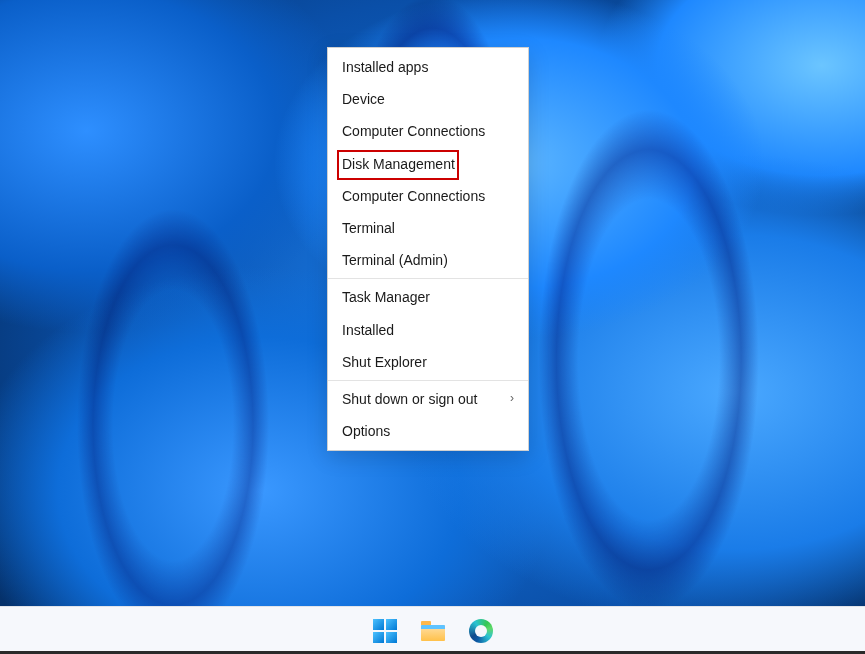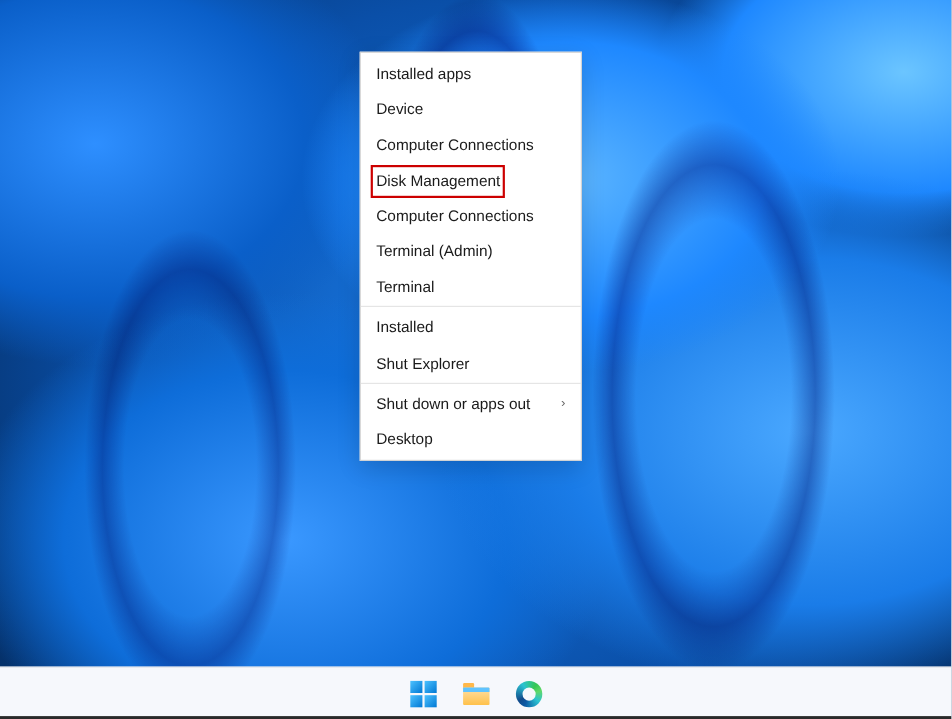--- a/index.html
+++ b/index.html
@@ -166,39 +166,42 @@
     <div class="menu-item">
       <span>Computer Connections</span>
     </div>
     <div class="menu-item highlighted">
       <span>Disk Management</span>
     </div>
     <div class="menu-item">
       <span>Computer Connections</span>
     </div>
     <div class="menu-item">
+      <span>Terminal</span>
+    </div>
+    <div class="menu-item">
       <span>Terminal (Admin)</span>
     </div>
-    <div class="menu-item">
-      <span>Terminal</span>
-    </div>
     <div class="menu-separator"></div>
     <div class="menu-item">
+      <span>Task Manager</span>
+    </div>
+    <div class="menu-item">
       <span>Installed</span>
     </div>
     <div class="menu-item">
       <span>Shut Explorer</span>
     </div>
     <div class="menu-separator"></div>
     <div class="menu-item">
-      <span>Shut down or apps out</span>
+      <span>Shut down or sign out</span>
       <span class="chevron">›</span>
     </div>
     <div class="menu-item">
-      <span>Desktop</span>
+      <span>Options</span>
     </div>
   </div>
 
 <div class="taskbar">
   <div class="taskbar-icon">
     <div class="start-icon">
       <span></span>
         <span></span>
         <span></span>
         <span></span>

